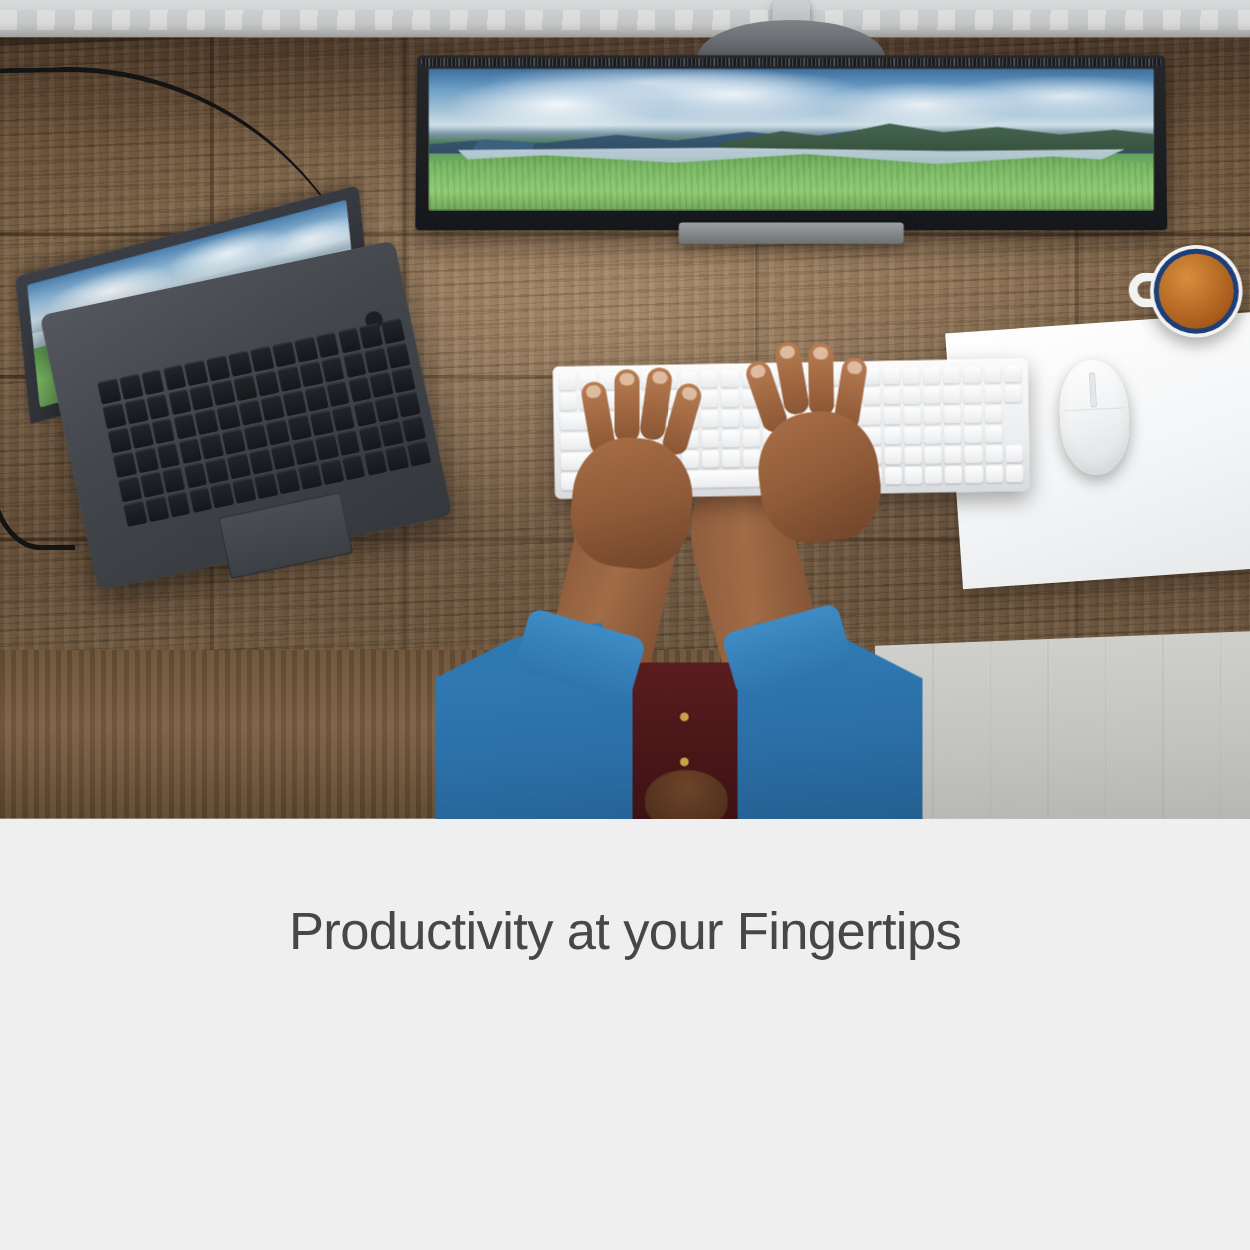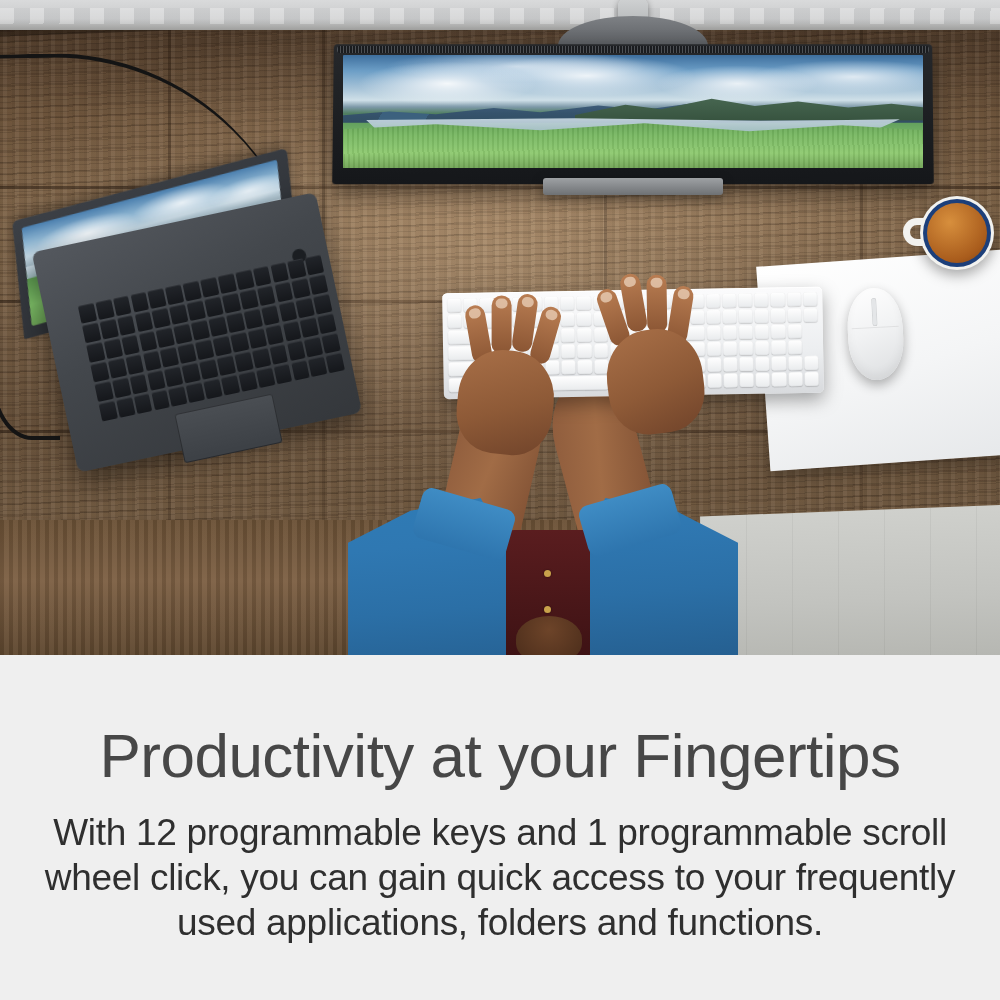--- a/index.html
+++ b/index.html
@@ -354,21 +354,21 @@
   .hand.right{ left:596px; top:292px; transform:rotate(-7deg); }
 
   
   .textblock{
     position:absolute; left:0; top:655px; width:1000px; height:345px;
     background:#efefef;
     display:flex; flex-direction:column; align-items:center;
   }
   .headline{
     margin-top:68px;
-    font-size:62px; line-height:1.05; font-weight:400;
+    font-size:42px; line-height:1.05; font-weight:400;
     color:#474747; letter-spacing:-.5px; text-align:center;
     white-space:nowrap;
   }
   .subcopy{
     margin-top:22px; width:950px;
     font-size:37px; line-height:1.22; font-weight:400;
     color:#2f2f2f; text-align:center; letter-spacing:-.3px;
   }
 </style>
 </head>
@@ -677,16 +677,15 @@
       <div class="finger" style="left:26px; top:-14px;transform:rotate(-3deg)"></div>
       <div class="finger" style="left:49px; top:-10px;transform:rotate(6deg)"></div>
       <div class="finger" style="left:71px; top:4px;  transform:rotate(16deg)"></div>
       <div class="palm" style="left:0px; top:44px"></div>
     </div>
 
   </div>
 
   <div class="textblock">
     <div class="headline">Productivity at your Fingertips</div>
-    <div class="subcopy">With 12 programmable keys and 1 programmable scroll wheel click, you can gain quick access to your frequently used applications, folders and functions.</div>
   </div>
 
 </div>
 
 </body></html>

